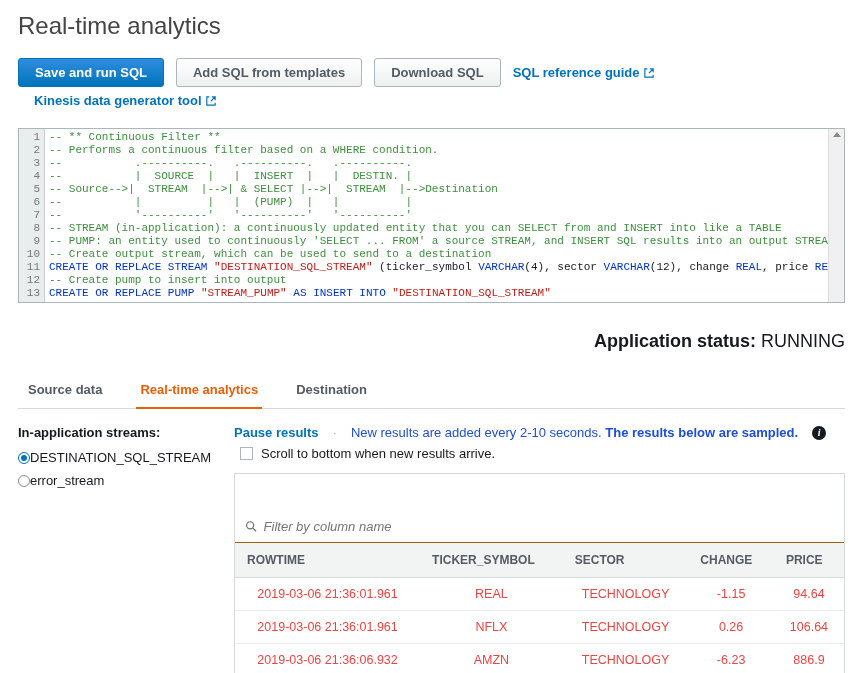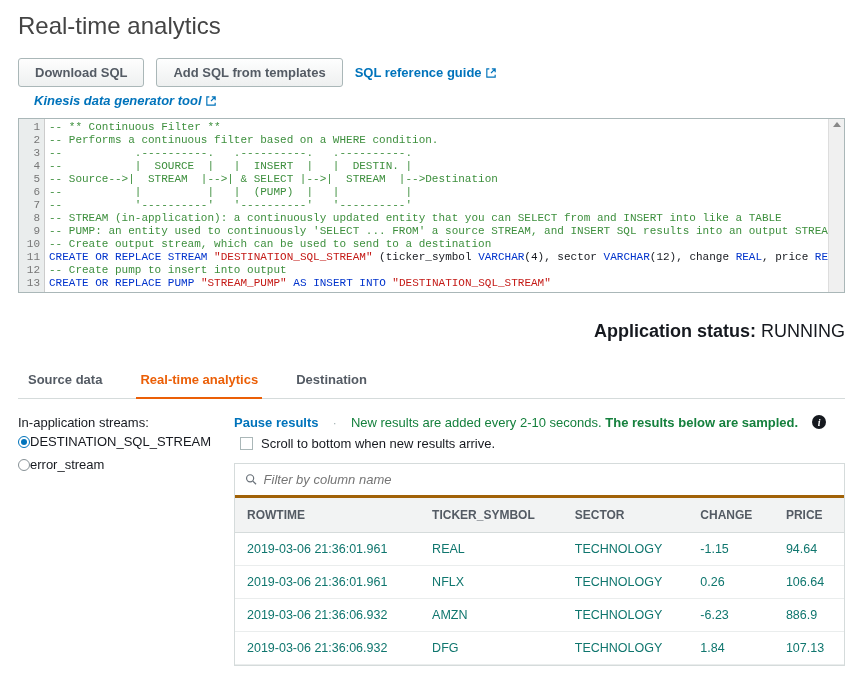--- a/index.html
+++ b/index.html
@@ -3,69 +3,70 @@
 <meta charset="utf-8">
 <style>
 * { box-sizing: border-box; margin: 0; padding: 0; }
 body { font-family: "Amazon Ember", "Helvetica Neue", Arial, sans-serif; font-size: 13px; color: #16191f; background: #fff; padding: 12px 18px; width: 863px; }
 .page-title { font-size: 24px; font-weight: 400; color: #444; margin-bottom: 18px; }
 .toolbar { display: flex; align-items: center; gap: 12px; margin-bottom: 6px; }
 .btn { display: inline-flex; align-items: center; padding: 6px 16px; border-radius: 3px; font-size: 13px; cursor: pointer; border: 1px solid #aab7b8; background: linear-gradient(#fefefe,#eef0f0); color: #545b64; font-weight: 700; }
 .btn-primary { background: linear-gradient(#2f8ede,#0073bb); border-color: #0073bb; color: #fff; }
 .link { color: #0073bb; font-weight: 700; cursor: pointer; display: inline-flex; align-items: center; gap: 4px; }
 .ext-icon { width: 10px; height: 10px; }
-.subbar { margin: 6px 0 10px 16px; font-style: italic; }
+.subbar { margin: 6px 0 20px 16px; }
 .editor { border: 1px solid #aab7b8; position: relative; font-family: "Courier New", monospace; font-size: 11px; display: flex; }
 .gutter { background: #eaeded; color: #777; text-align: right; padding: 2px 4px 2px 2px; border-right: 1px solid #ccc; width: 26px; }
 .gutter div { height: 13px; line-height: 13px; }
 .code { flex: 1; padding: 2px 4px; overflow: hidden; white-space: pre; }
 .code div { height: 13px; line-height: 13px; }
 .comment { color: #3d8f3d; }
 .kw { color: #0033cc; }
 .str { color: #c41a16; }
 .type { color: #0033cc; }
 .editor-scroll { position: absolute; right: 0; top: 0; width: 16px; height: 100%; background: #f0f0f0; border-left: 1px solid #ddd; }
 .editor-scroll .thumb-up { width:0;height:0;border-left:4px solid transparent;border-right:4px solid transparent;border-bottom:5px solid #888;margin:3px auto 0; }
 .status-row { text-align: right; margin: 28px 0 20px; font-size: 18px; }
 .status-row b { font-weight: 700; }
 .tabs { display: flex; gap: 30px; border-bottom: 1px solid #d5dbdb; margin-bottom: 16px; padding-left: 6px; }
 .tab { padding: 10px 4px 10px; color: #545b64; font-weight: 700; cursor: pointer; border-bottom: 2px solid transparent; margin-bottom: -1px; }
 .tab.active { color: #eb5f07; border-bottom-color: #eb5f07; }
 .content-row { display: flex; gap: 16px; }
 .side { width: 200px; }
-.side-heading { font-weight: 400; margin-bottom: 4px; }
+.side-heading { font-weight: 700; margin-bottom: 10px; }
 .radio-row { display: flex; align-items: center; margin-bottom: 8px; cursor: pointer; }
 .radio { width: 12px; height: 12px; border: 1px solid #879196; border-radius: 50%; display: inline-flex; align-items: center; justify-content: center; }
 .radio.checked { border-color: #0073bb; }
 .radio.checked::after { content: ""; width: 6px; height: 6px; background: #0073bb; border-radius: 50%; }
 .main { flex: 1; }
-.results-bar { display: flex; gap: 14px; margin-bottom: 6px; flex-wrap: wrap; }
-.results-bar .note { color: #15803d; }
+.results-bar { display: flex; align-items: center; gap: 14px; margin-bottom: 6px; flex-wrap: wrap; }
+.results-bar .note { color: #1d4ed8; }
 .info-icon { display:inline-flex; width:14px;height:14px;border-radius:50%;background:#16191f;color:#fff;align-items:center;justify-content:center;font-size:10px;font-weight:700;font-style:italic;font-family:Georgia,serif; }
 .checkbox-row { display: flex; align-items: center; gap: 8px; margin-bottom: 12px; margin-left: 6px; }
 .checkbox { width: 13px; height: 13px; border: 1px solid #aab7b8; background: #fff; }
 .table-wrap { border: 1px solid #d5dbdb; }
-.filter { display: flex; align-items: center; gap: 6px; padding: 8px 10px; border-bottom: 3px solid #a16207; }
+.filter { display: flex; align-items: center; gap: 6px; padding: 8px 10px; border-bottom: 1px solid #a16207; margin-top: 37px; }
 .filter input { border: none; outline: none; font-size: 13px; width: 100%; font-style: italic; color: #687078; }
 .mag { width: 13px; height: 13px; }
 table { width: 100%; border-collapse: collapse; }
 th { text-align: left; background: #f2f3f3; padding: 10px 12px; font-size: 12px; color: #545b64; font-weight: 700; border-bottom: 1px solid #d5dbdb; }
-td { padding: 9px 12px; border-bottom: 1px solid #eaeded; font-size: 12.5px; color: #0f766e; }
+td { padding: 9px 12px; border-bottom: 1px solid #eaeded; font-size: 12.5px; color: #ef4444; text-align: center; }
 .scroll-stub { width: 16px; background: #f0f0f0; border-left: 1px solid #ddd; }
 .table-flex { display: flex; flex-direction: column; }
 .table-flex > div:first-child { flex: 1; }
 </style>
 </head>
 <body>
 
 <h1 class="page-title">Real-time analytics</h1>
 
 <div class="toolbar">
+  <button class="btn btn-primary">Save and run SQL</button>
+  <button class="btn">Add SQL from templates</button>
   <button class="btn">Download SQL</button>
-  <button class="btn">Add SQL from templates</button>
   <a class="link">
     <span>SQL reference guide</span>
     <svg class="ext-icon" viewBox="0 0 12 12">
         <path fill="none" stroke="#0073bb" stroke-width="1.4" d="M4 1H1v10h10V8M6 6l5-5M7 1h4v4"></path>
       </svg>
   </a>
 </div>
 <div class="subbar">
   <a class="link">
     <span>Kinesis data generator tool</span>

